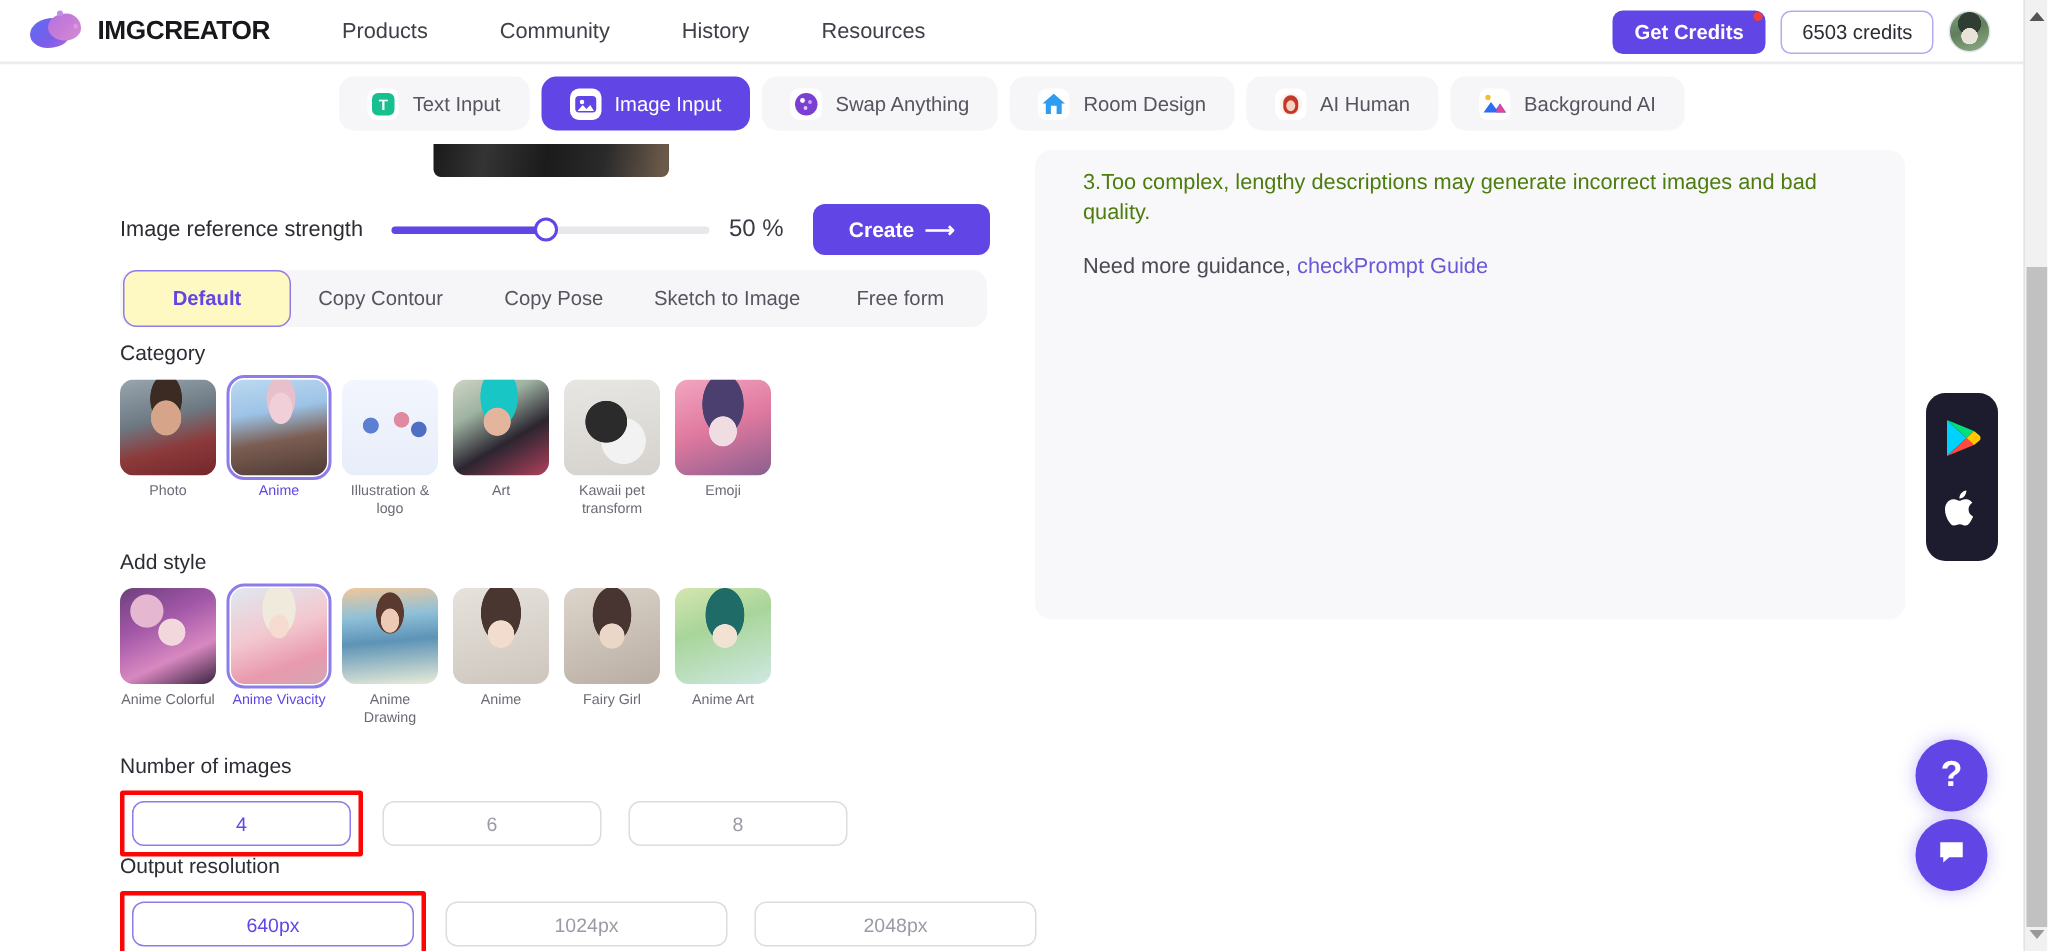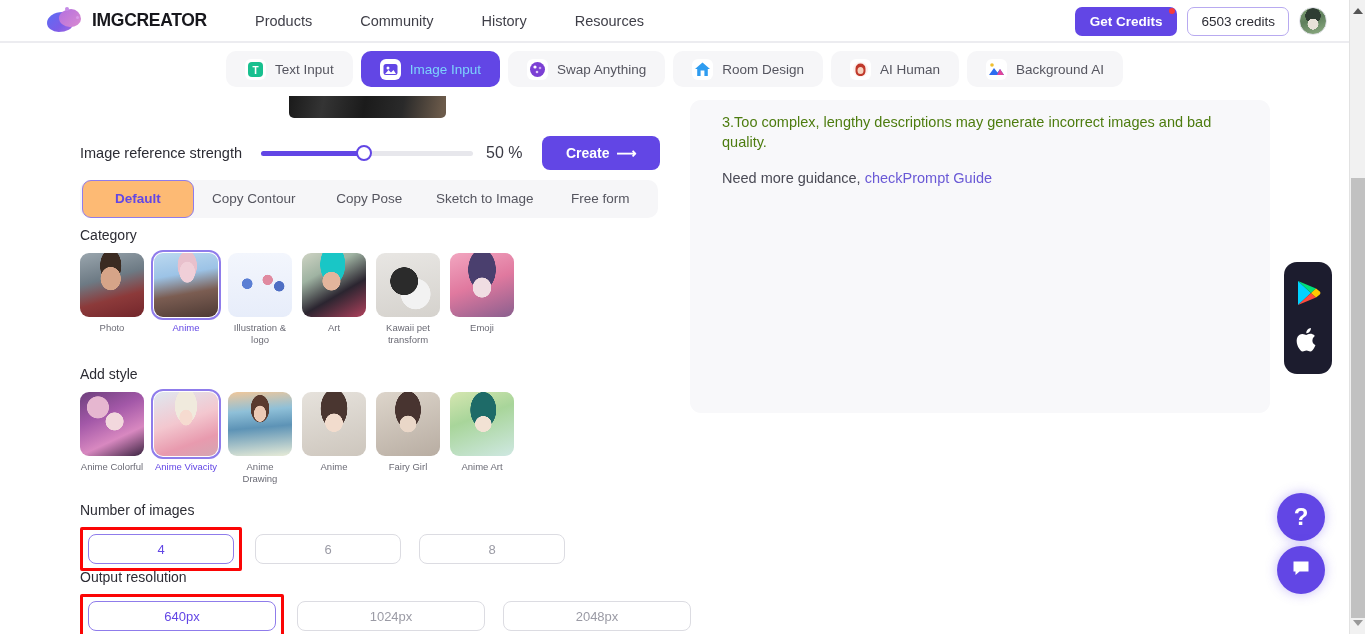--- a/index.html
+++ b/index.html
@@ -8,21 +8,21 @@
     font-family: "Liberation Sans", sans-serif;
     background: #ffffff;
     overflow: hidden;
   }
   .app { position: relative; width: 1365px; height: 634px; background:#fff; }
 
   
   .topnav {
     position: absolute; left:0; top:0; width:1349px; height:42px;
     background:#fff; border-bottom:1px solid #ececf0;
-    display:flex; align-items:center;padding-left:27px;
+    display:flex; align-items:center;
   }
   .logo-wrap { display:flex; align-items:center; margin-left:18px; }
   .logo-mark { position:relative; width:40px; height:28px; }
   .blob-a {
     position:absolute; left:2px; top:5px; width:26px; height:20px;
     background:linear-gradient(135deg,#5b6ef5 0%,#7c5ce8 60%,#a96ae0 100%);
     border-radius:60% 40% 55% 45% / 55% 60% 40% 45%;
   }
   .blob-b {
     position:absolute; left:14px; top:2px; width:22px; height:18px;
@@ -71,21 +71,21 @@
   .modebar {
     position:absolute; left:0; top:43px; width:1349px; height:52px;
     display:flex; align-items:center; justify-content:center; gap:8px;
     background:#fff;
   }
   .mode-tab {
     display:flex; align-items:center; gap:9px; height:36px;
     padding:0 19px; border-radius:10px; background:#f6f6f8;
     font-size:13.5px; color:#55555f; cursor:pointer; white-space:nowrap;
   }
-  .mode-tab.active { background:#6246e5; color:#7dd3fc;text-align:right; }
+  .mode-tab.active { background:#6246e5; color:#ffffff;text-align:right; }
   .mt-ic {
     width:21px; height:21px; border-radius:6px; background:#fff;
     display:flex; align-items:center; justify-content:center;
     font-size:11px; flex:0 0 auto; overflow:hidden;
   }
 
   
   .left-col { position:absolute; left:80px; top:96px; width:580px; }
   .preview-img {
     position:absolute; left:209px; top:0px; width:157px; height:22px;
@@ -116,21 +116,21 @@
 
   .subtabs {
     position:absolute; left:0; top:84px; width:578px; height:38px;
     background:#f6f6f8; border-radius:10px; display:flex; align-items:center;
   }
   .subtab {
     flex:1; text-align:center; font-size:13.5px; color:#55555f;
     line-height:38px; cursor:pointer; white-space:nowrap;
   }
   .subtab.active {
-    background:#fdba74; border:1px solid #8f7ceb; border-radius:9px;
+    background:#fef9c3; border:1px solid #8f7ceb; border-radius:9px;
     color:#6246e5; font-weight:bold; line-height:36px; margin:0 2px;
     flex:0 0 112px;
   }
 
   .sect-title { font-size:14px; color:#2c2c34; }
   .thumb-row { display:flex; gap:10px; margin-top:10px; }
   .thumb-cell { width:64px; }
   .thumb {
     width:64px; height:64px; border-radius:9px; overflow:hidden;
     position:relative; cursor:pointer; background:#ddd;

